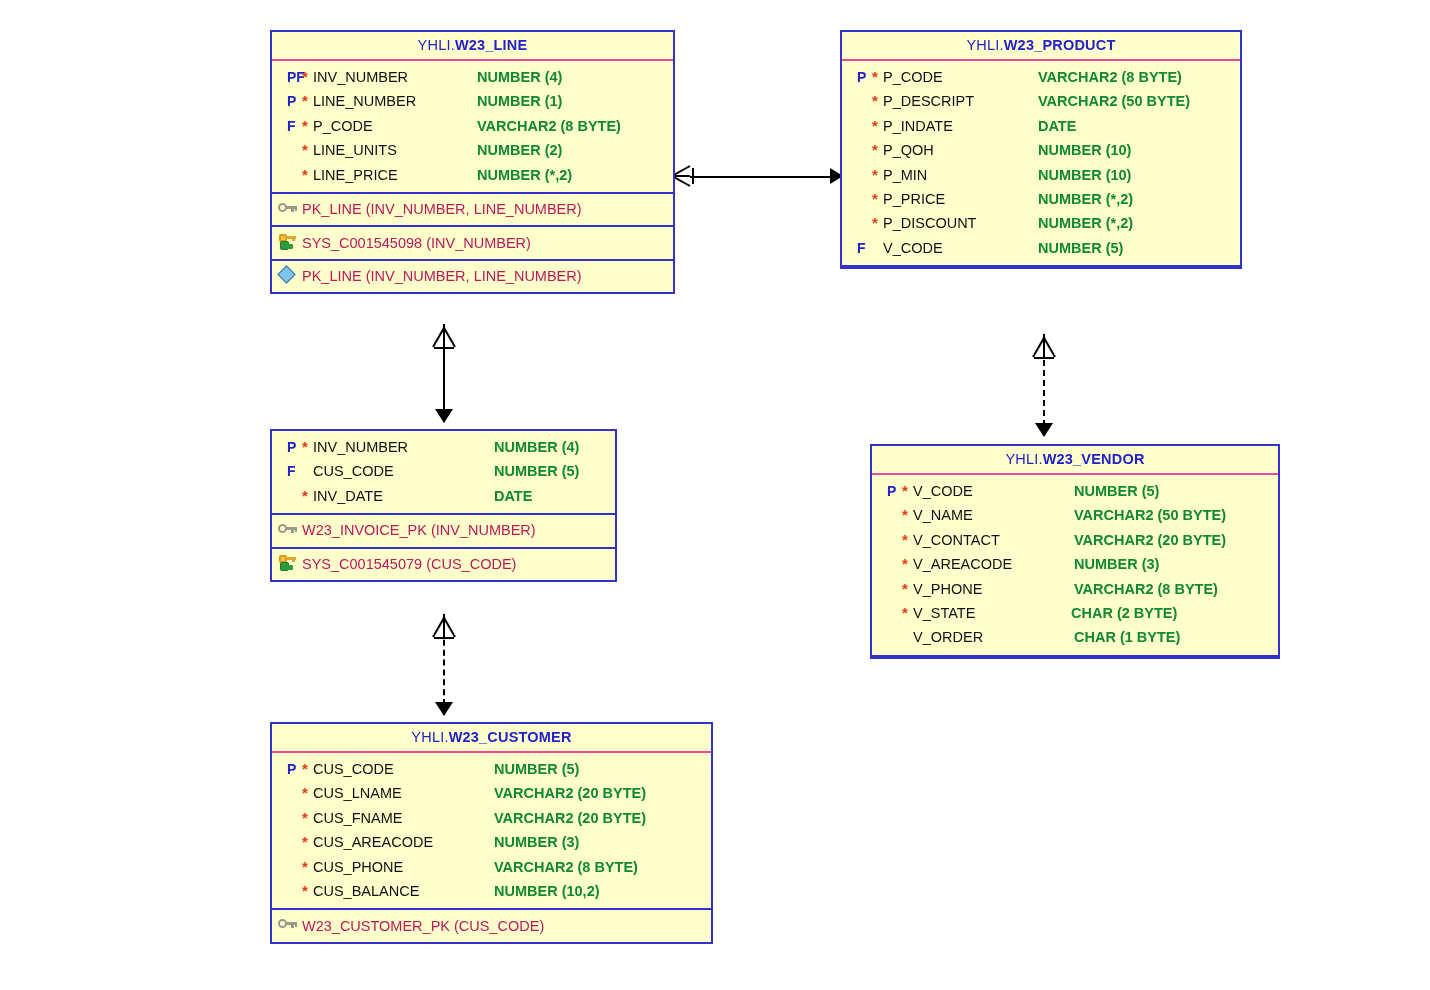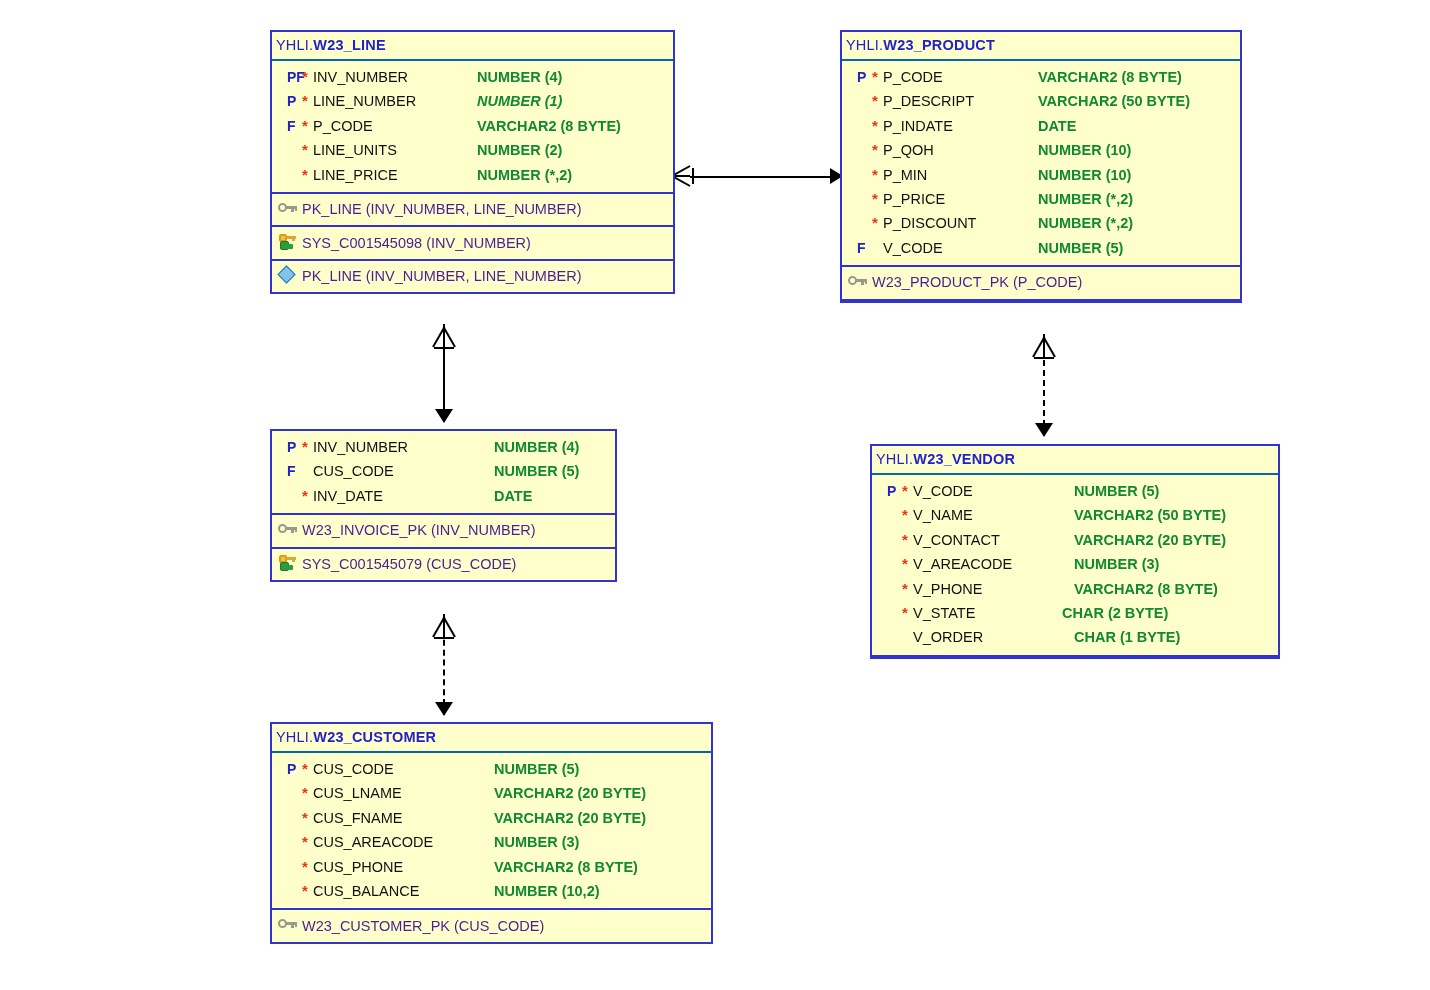--- a/index.html
+++ b/index.html
@@ -4,40 +4,40 @@
 <style>
   html,body{margin:0;padding:0;background:#ffffff;}
   body{width:1430px;height:990px;position:relative;overflow:hidden;
        font-family:"Liberation Sans","DejaVu Sans",sans-serif;}
 
   .canvas{position:absolute;inset:0;}
 
   
   .entity{position:absolute;background:#ffffcc;border:2px solid #3333cc;
           box-sizing:border-box;}
-  .ent-title{text-align:left;color:#2222cc;font-size:14.5px;
-             padding:5px 4px 6px;border-bottom:2px solid #0369a1;
+  .ent-title{text-align:center;color:#2222cc;font-size:14.5px;
+             padding:5px 4px 6px;border-bottom:2px solid #ec4899;
              letter-spacing:.2px;white-space:nowrap;}
   .ent-title .schema{font-weight:400;}
   .ent-title .tname{font-weight:bold;}
 
   .attr-block{padding:4px 0 5px;border-bottom:2px solid #3333cc;}
   .attr{display:flex;align-items:baseline;height:24.4px;line-height:24.4px;
         white-space:nowrap;font-size:14.5px;}
   .a-key{width:30px;flex:0 0 30px;padding-left:15px;box-sizing:border-box;
          color:#2222cc;font-weight:bold;font-size:14px;}
   .a-star{width:11px;flex:0 0 11px;color:#ee3311;font-size:15px;
           font-weight:bold;}
   .a-name{color:#111111;flex:0 0 auto;}
   .a-type{color:#118833;font-weight:bold;position:absolute;}
 
   .cons-block{padding:3px 0 4px;border-bottom:2px solid #3333cc;}
   .cons-block.last{border-bottom:none;}
   .cons{display:flex;align-items:center;height:24.4px;font-size:14.5px;
-        white-space:nowrap;color:#4c1d95;padding-left:6px;}
+        white-space:nowrap;color:#be185d;padding-left:6px;}
   .cons .cname{margin-left:5px;}
 
   
   .ico{flex:0 0 19px;width:19px;height:17px;position:relative;}
 
   
   .key-gray{display:block;width:19px;height:11px;position:relative;top:1px;}
   .key-gray .kring{position:absolute;left:0;top:1px;width:9px;height:9px;
       border:2.5px solid #9a9a8c;border-radius:50%;box-sizing:border-box;}
   .key-gray .kshaft{position:absolute;left:8px;top:4px;width:11px;height:3px;
@@ -155,21 +155,21 @@
         <div class="attr">
           <span class="a-key">PF</span>
           <span class="a-star">*</span>
           <span class="a-name">INV_NUMBER</span>
           <span class="a-type" style="left: 205px;">NUMBER (4)</span>
         </div>
         <div class="attr">
           <span class="a-key">P</span>
           <span class="a-star">*</span>
           <span class="a-name">LINE_NUMBER</span>
-          <span class="a-type" style="left: 205px; font-style: italic;">NUMBER (1)</span>
+          <span class="a-type" style="left: 205px;">NUMBER (1)</span>
         </div>
         <div class="attr">
           <span class="a-key">F</span>
           <span class="a-star">*</span>
           <span class="a-name">P_CODE</span>
           <span class="a-type" style="left: 205px;">VARCHAR2 (8 BYTE)</span>
         </div>
         <div class="attr">
           <span class="a-key"></span>
           <span class="a-star">*</span>
@@ -270,33 +270,20 @@
           <span class="a-type" style="left: 196px;">NUMBER (*,2)</span>
         </div>
         <div class="attr">
           <span class="a-key">F</span>
           <span class="a-star"></span>
           <span class="a-name">V_CODE</span>
           <span class="a-type" style="left: 196px;">NUMBER (5)</span>
         </div>
       </div>
     <div>
-        <div class="cons-block">
-          <div class="cons">
-            <span class="ico">
-              <span class="key-gray">
-                <span class="kring"></span>
-                <span class="kshaft"></span>
-                <span class="kt1"></span>
-                <span class="kt2"></span>
-              </span>
-            </span>
-            <span class="cname">W23_PRODUCT_PK (P_CODE)</span>
-          </div>
-        </div>
       </div>
   </div>
 
   <div class="entity" id="ent-invoice" style="left:270px;top:429px;width:347px;">
     <div class="attr-block">
         <div class="attr">
           <span class="a-key">P</span>
           <span class="a-star">*</span>
           <span class="a-name">INV_NUMBER</span>
           <span class="a-type" style="left: 222px;">NUMBER (4)</span>
@@ -377,21 +364,21 @@
         <div class="attr">
           <span class="a-key"></span>
           <span class="a-star">*</span>
           <span class="a-name">V_PHONE</span>
           <span class="a-type" style="left: 202px;">VARCHAR2 (8 BYTE)</span>
         </div>
         <div class="attr">
           <span class="a-key"></span>
           <span class="a-star">*</span>
           <span class="a-name">V_STATE</span>
-          <span class="a-type" style="left: 190px;">CHAR (2 BYTE)</span>
+          <span class="a-type" style="left: 199px;">CHAR (2 BYTE)</span>
         </div>
         <div class="attr">
           <span class="a-key"></span>
           <span class="a-star"></span>
           <span class="a-name">V_ORDER</span>
           <span class="a-type" style="left: 202px;">CHAR (1 BYTE)</span>
         </div>
       </div>
   </div>
 

